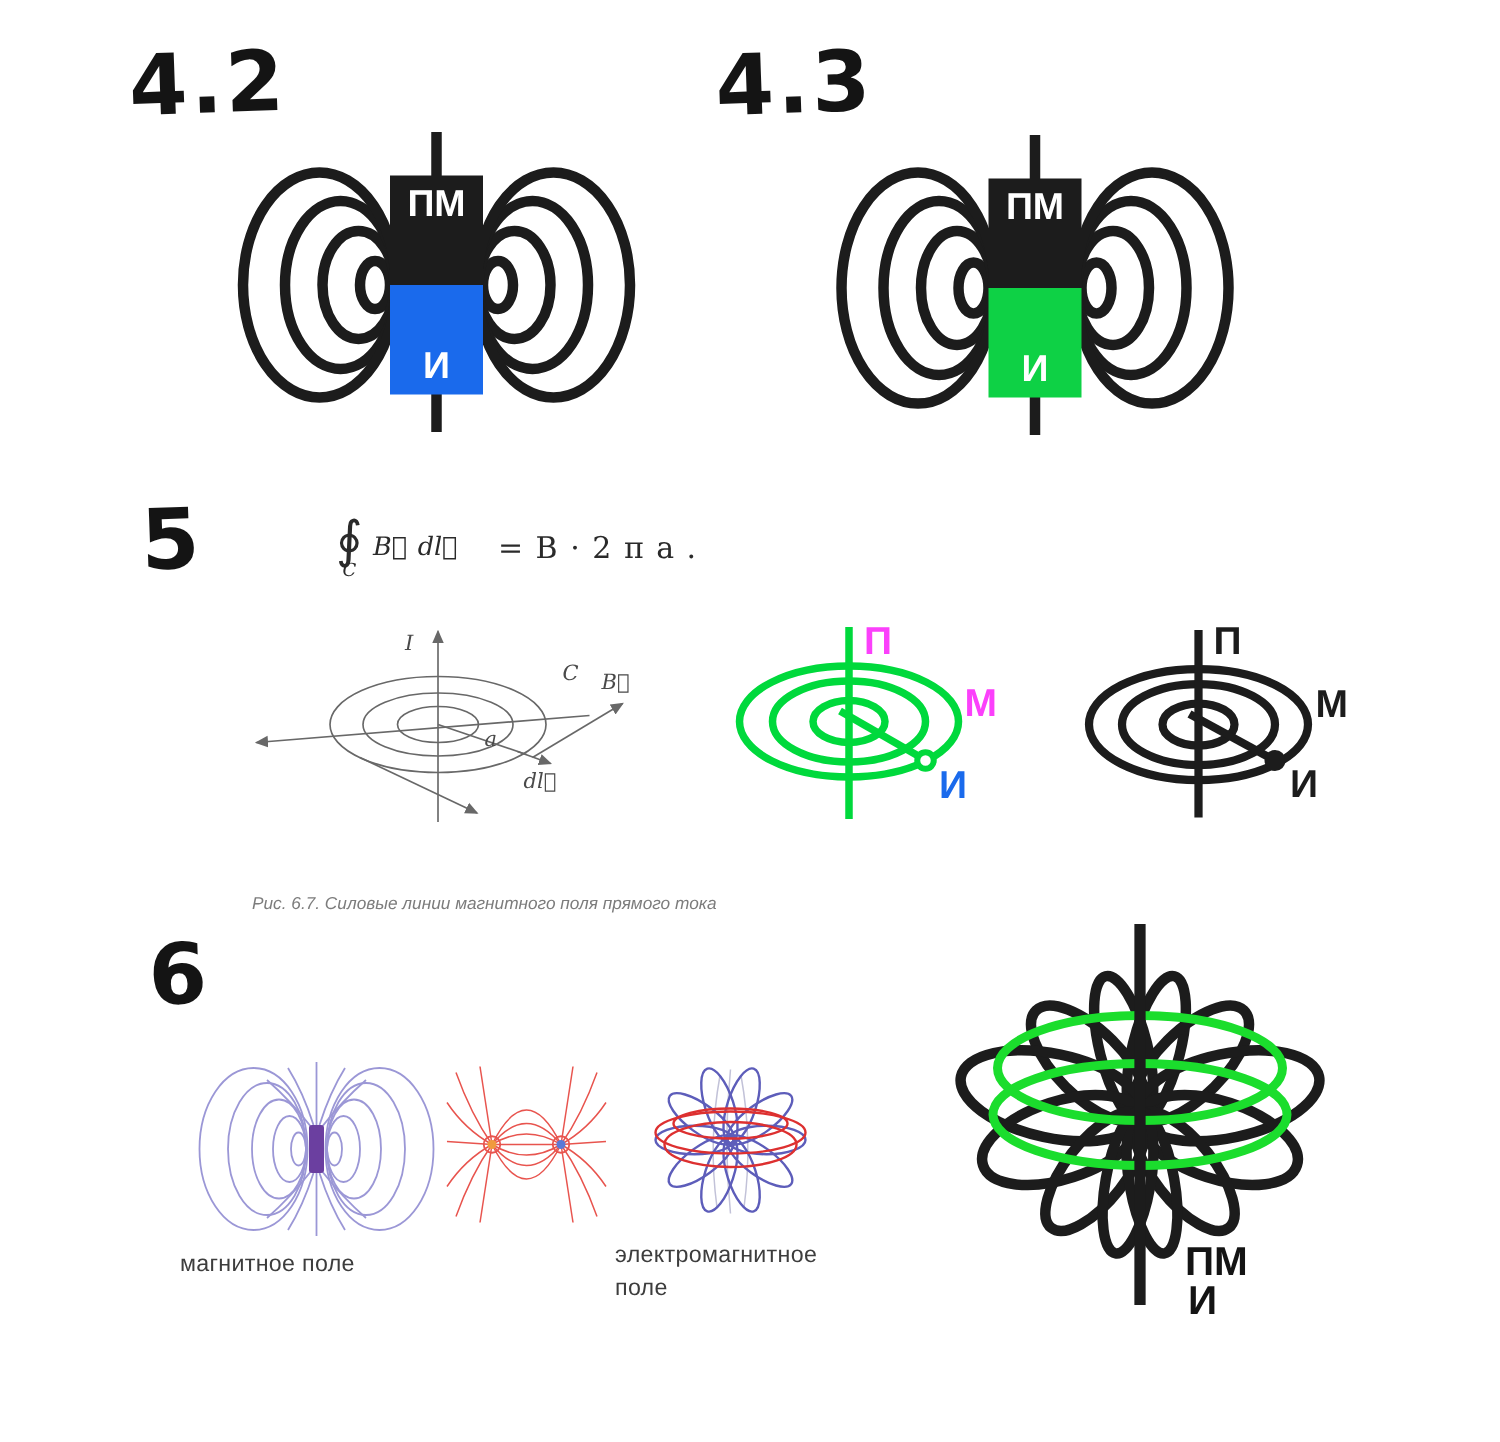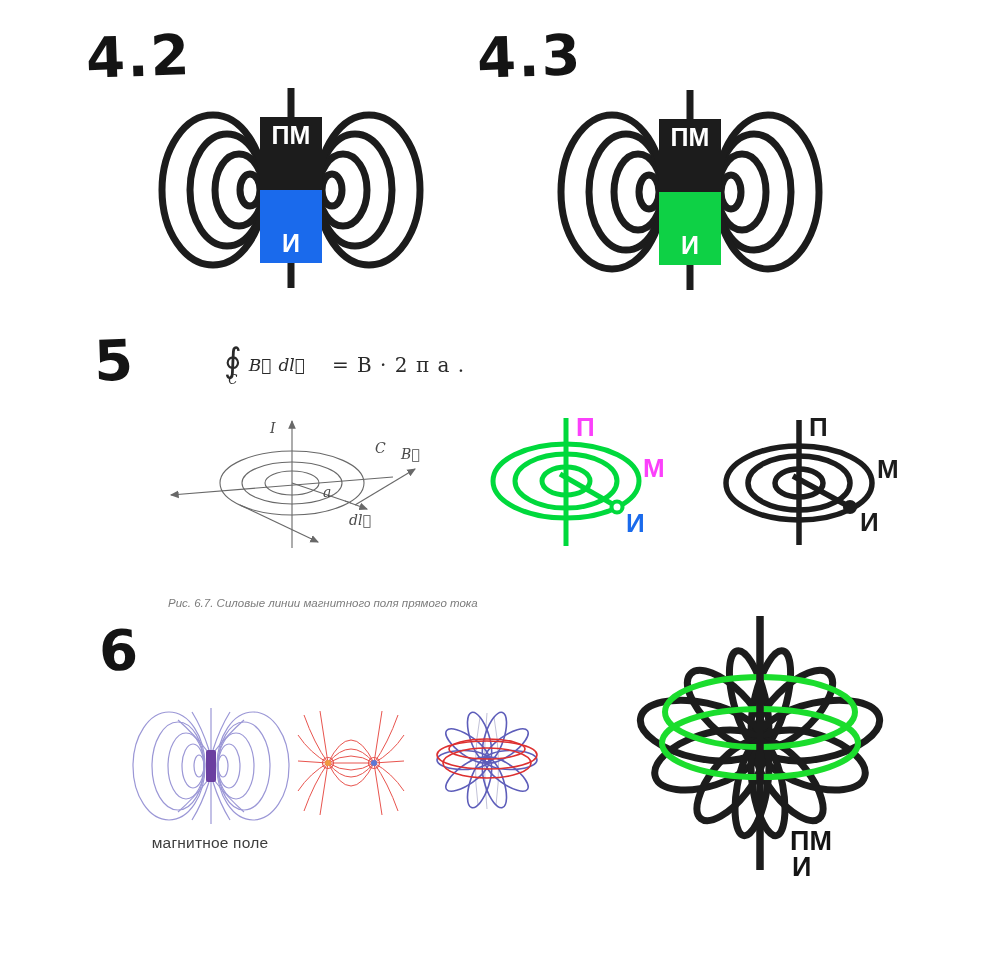--- a/index.html
+++ b/index.html
@@ -33,21 +33,21 @@
   .sp-lab{font:700 26px "Liberation Sans",sans-serif;}
   .c-mag{fill:var(--magenta);}
   .c-blu{fill:var(--blue);}
   .c-blk{fill:#1c1c1c;}
   
   .mg{fill:none;stroke:var(--purple_field);stroke-width:1.2;}
   .el{fill:none;stroke:var(--red_field);stroke-width:1;}
   .emb{fill:none;stroke:var(--em_blue);stroke-width:1.6;}
   .emr{fill:none;stroke:var(--em_red);stroke-width:1.6;}
   .emg{fill:none;stroke:#c2c2d8;stroke-width:1;}
-  .mini-cap{position:absolute;text-align:center;font-size:15.5px;color:#3d3d3d;
+  .mini-cap{position:absolute;text-align:left;font-size:15.5px;color:#3d3d3d;
             line-height:1.4;letter-spacing:0.2px;}
   
   .petal{fill:none;stroke:var(--black);stroke-width:7;}
   .ring{fill:none;stroke:var(--green_ring);stroke-width:6;}
   .fl-lab{font:700 27px "Liberation Sans",sans-serif;fill:#141414;}
 </style>
 </head>
 <body>
 
 <div class="canvas">
@@ -232,20 +232,21 @@
       <ellipse class="emb" rx="26" ry="9.5" transform="translate(75,57) rotate(252) translate(24,0)"></ellipse>
       <ellipse class="emb" rx="26" ry="9.5" transform="translate(75,57) rotate(288) translate(24,0)"></ellipse>
       <ellipse class="emb" rx="26" ry="9.5" transform="translate(75,57) rotate(324) translate(24,0)"></ellipse>
     </g>
     <g>
       <ellipse class="emr" cx="75" cy="46" rx="38" ry="10"></ellipse>
       <ellipse class="emr" cx="75" cy="52" rx="50" ry="14"></ellipse>
       <ellipse class="emr" cx="75" cy="60" rx="44" ry="15"></ellipse>
     </g>
   </svg>
+  <div class="mini-cap" style="left:410px;top:826px;width:155px">электромагнитное поле</div>
 
   <svg class="abs" style="left:600px;top:598px" width="360" height="300" viewBox="0 0 360 300">
     <g>
       <ellipse class="petal" rx="50" ry="16" transform="translate(160,145) rotate(-76)  translate(45,0)"></ellipse>
       <ellipse class="petal" rx="50" ry="16" transform="translate(160,145) rotate(-104) translate(45,0)"></ellipse>
       <ellipse class="petal" rx="50" ry="22" transform="translate(160,145) rotate(-45)  translate(48,0)"></ellipse>
       <ellipse class="petal" rx="50" ry="22" transform="translate(160,145) rotate(-135) translate(48,0)"></ellipse>
       <ellipse class="petal" rx="62" ry="28" transform="translate(160,145) rotate(-12)  translate(60,0)"></ellipse>
       <ellipse class="petal" rx="62" ry="28" transform="translate(160,145) rotate(-168) translate(60,0)"></ellipse>
       <ellipse class="petal" rx="55" ry="26" transform="translate(160,145) rotate(18)   translate(55,0)"></ellipse>

